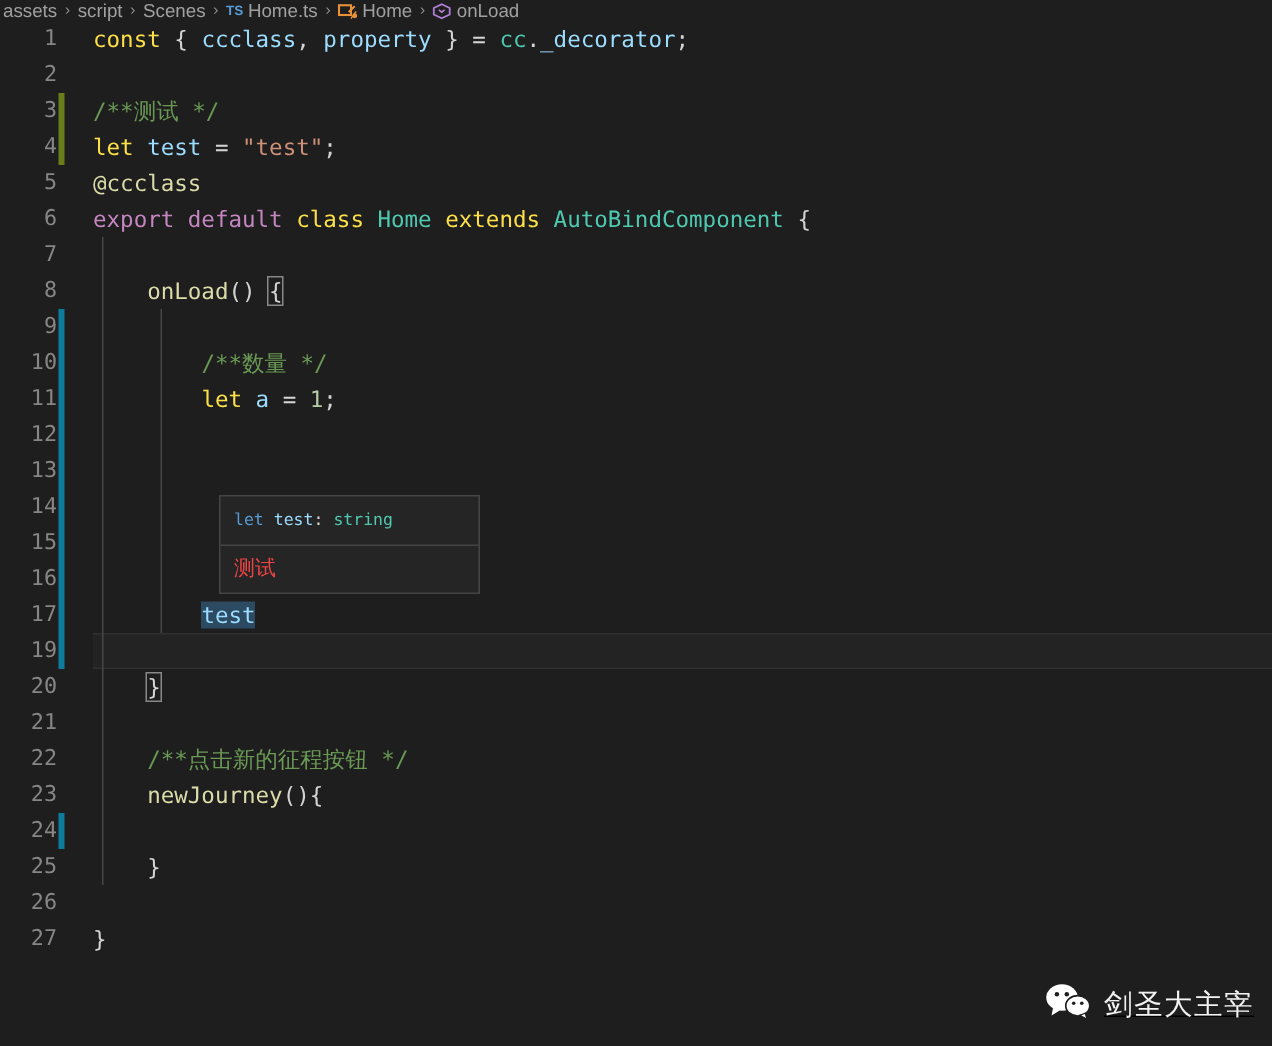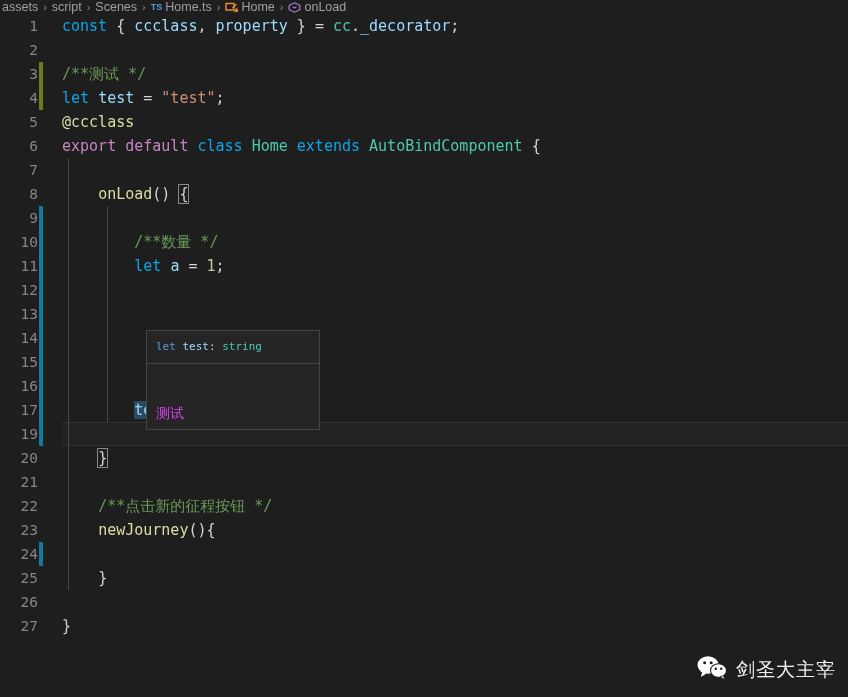--- a/index.html
+++ b/index.html
@@ -90,21 +90,21 @@
   
   .cur-line {
     position:absolute;
     left:62px; right:0; top:0; height:24px;
     border-top:1px solid #303030;
     border-bottom:1px solid #303030;
     background:#232323;
   }
 
   
-  .t-kw      { color:#0ea5e9; }
+  .t-kw      { color:#fde047; }
   .t-kw2     { color:#c586c0; }
   .t-type    { color:#4ec9b0; }
   .t-var     { color:#9cdcfe; }
   .t-fn      { color:#dcdcaa; }
   .t-str     { color:#ce9178; }
   .t-num     { color:#b5cea8; }
   .t-com     { color:#6a9955; }
   .t-punc    { color:#d4d4d4; }
   .t-plain   { color:#d4d4d4; }
 
@@ -128,33 +128,33 @@
     padding:5px 8px 5px 9px;
     font-size:11px;
     line-height:22px;
     white-space:nowrap;
   }
   #hover .divider { height:1px; background:#454545; }
   #hover .doc {
     padding:5px 8px 6px 9px;
     font-size:14px;
     line-height:20px;
-    color:#d946ef;
+    color:#ef4444;
     font-family:"DejaVu Sans", sans-serif;
-    margin-top:34px;
   }
 
   
   #watermark {
     position:absolute;
     right:12px; bottom:12px;
     display:flex;
     align-items:center;
     gap:9px;
     z-index:30;
+    text-decoration:underline;
   }
   #watermark .wm-text {
     color:#f2f2f2;
     font-family:"DejaVu Sans", sans-serif;
     font-size:19px;
     letter-spacing:1px;
   }
 </style>
 </head>
 <body>

